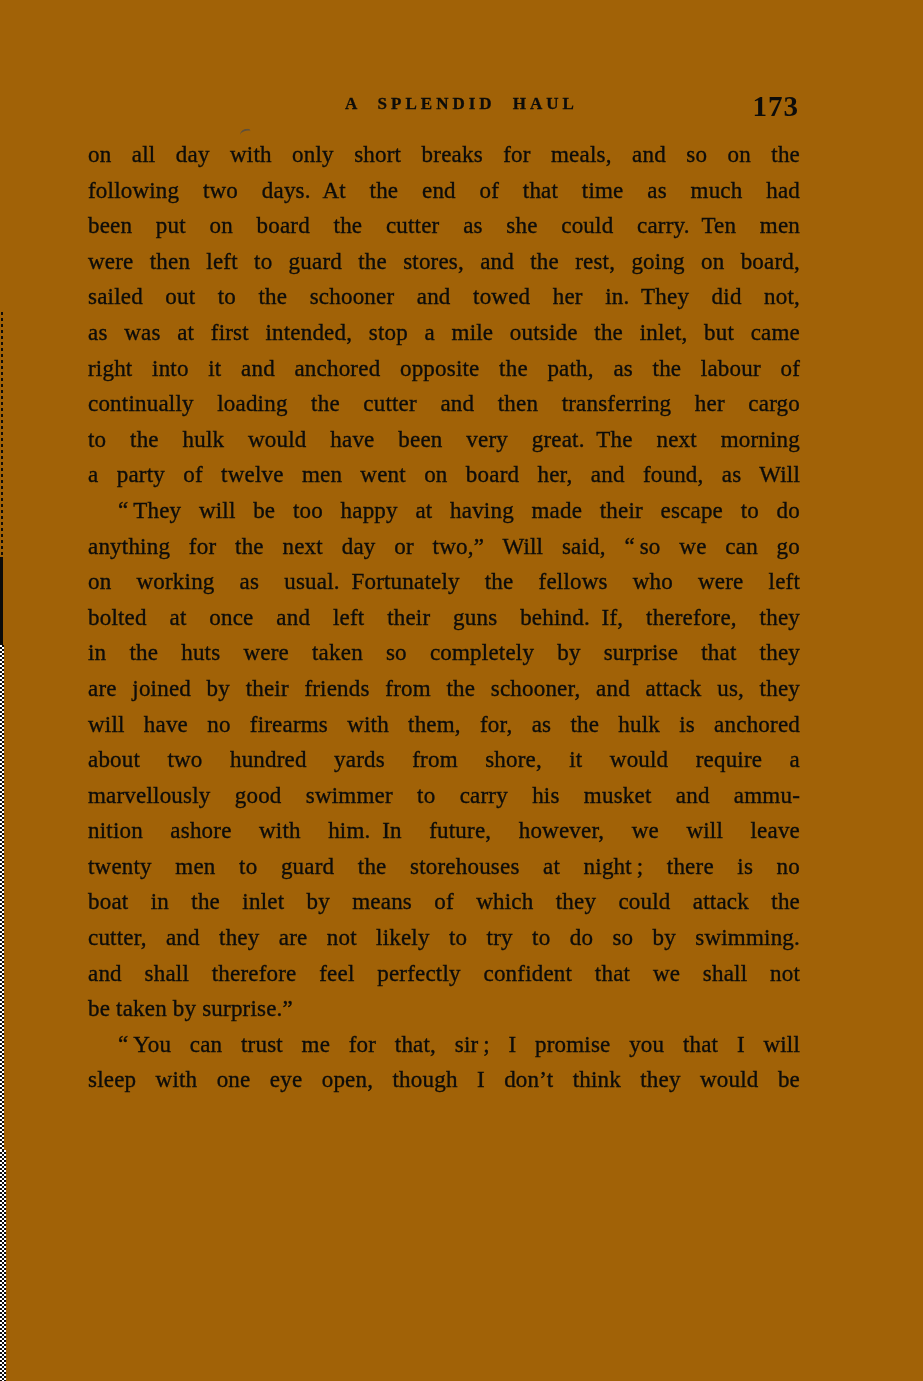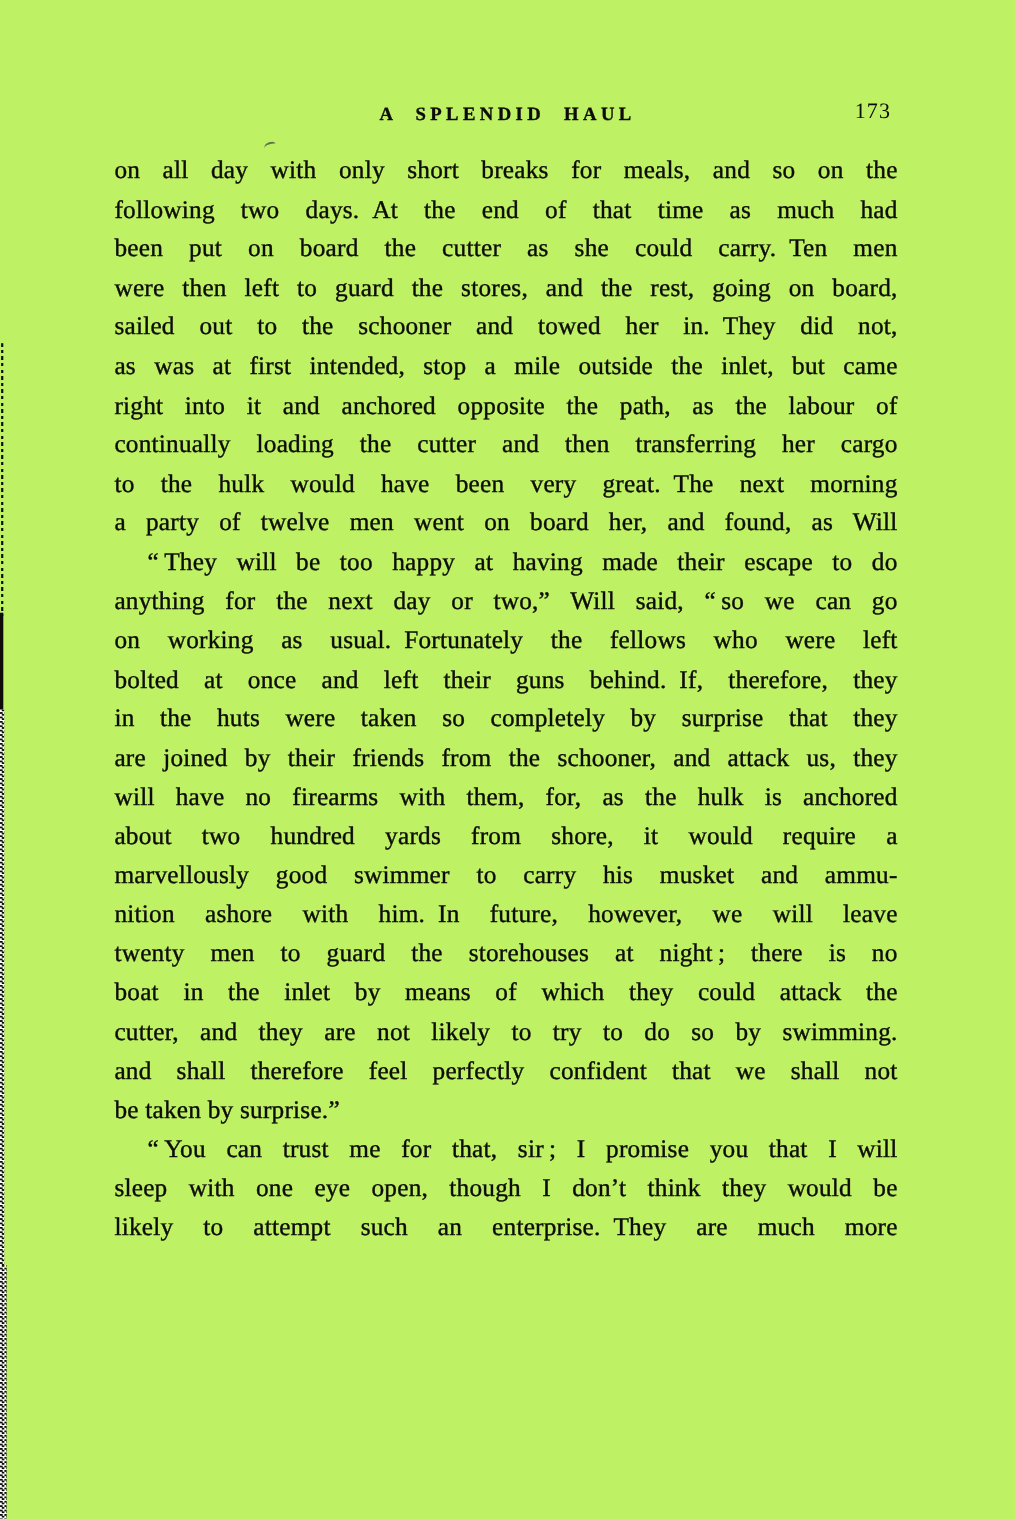--- a/index.html
+++ b/index.html
@@ -4,21 +4,21 @@
 <style>
   html, body {
     margin: 0;
     padding: 0;
     background: #ffffff;
   }
   #page {
     position: relative;
     width: 923px;
     height: 1381px;
-    background: #bef264;
+    background: #a16207;
     overflow: hidden;
     font-family: "Liberation Serif", "DejaVu Serif", serif;
     color: #0d0c0a;
   }
   
   #running-header {
     position: absolute;
     top: 90px;
     left: 0;
     width: 923px;
@@ -32,30 +32,30 @@
     text-align: center;
     font-size: 17px;
     font-weight: bold;
     letter-spacing: 4px;
     word-spacing: 9px;
     -webkit-text-stroke: 0.3px currentColor;
   }
   #page-number {
     position: absolute;
     top: 0px;
-    right: 113px;
-    font-size: 20px;
-    font-weight: normal;
+    right: 124px;
+    font-size: 29px;
+    font-weight: bold;
     letter-spacing: 1px;
   }
   
   #text-block {
     position: absolute;
     top: 137px;
-    left: 104px;
+    left: 88px;
     width: 712px;
     font-size: 23px;
     line-height: 35.6px;
     letter-spacing: 0.2px;
     -webkit-text-stroke: 0.35px currentColor;
   }
   .line {
     text-align: justify;
     text-align-last: justify;
     white-space: normal;
@@ -126,21 +126,20 @@
       <div class="line">about two hundred yards from shore, it would require a</div>
       <div class="line">marvellously good swimmer to carry his musket and ammu-</div>
       <div class="line">nition ashore with him. In future, however, we will leave</div>
       <div class="line">twenty men to guard the storehouses at night ; there is no</div>
       <div class="line">boat in the inlet by means of which they could attack the</div>
       <div class="line">cutter, and they are not likely to try to do so by swimming.</div>
       <div class="line">and shall therefore feel perfectly confident that we shall not</div>
       <div class="line last">be taken by surprise.”</div>
       <div class="line indent">“ You can trust me for that, sir ; I promise you that I will</div>
       <div class="line">sleep with one eye open, though I don’t think they would be</div>
-      <div class="line">likely to attempt such an enterprise. They are much more</div>
     </div>
 
   <div class="artifact" id="edge-dotted"></div>
   <div class="artifact" id="edge-solid"></div>
   <div class="artifact" id="edge-checker"></div>
   <div class="artifact" id="edge-checker-bottom"></div>
   <div class="artifact" id="squiggle-mark"></div>
 
 </div>
 

